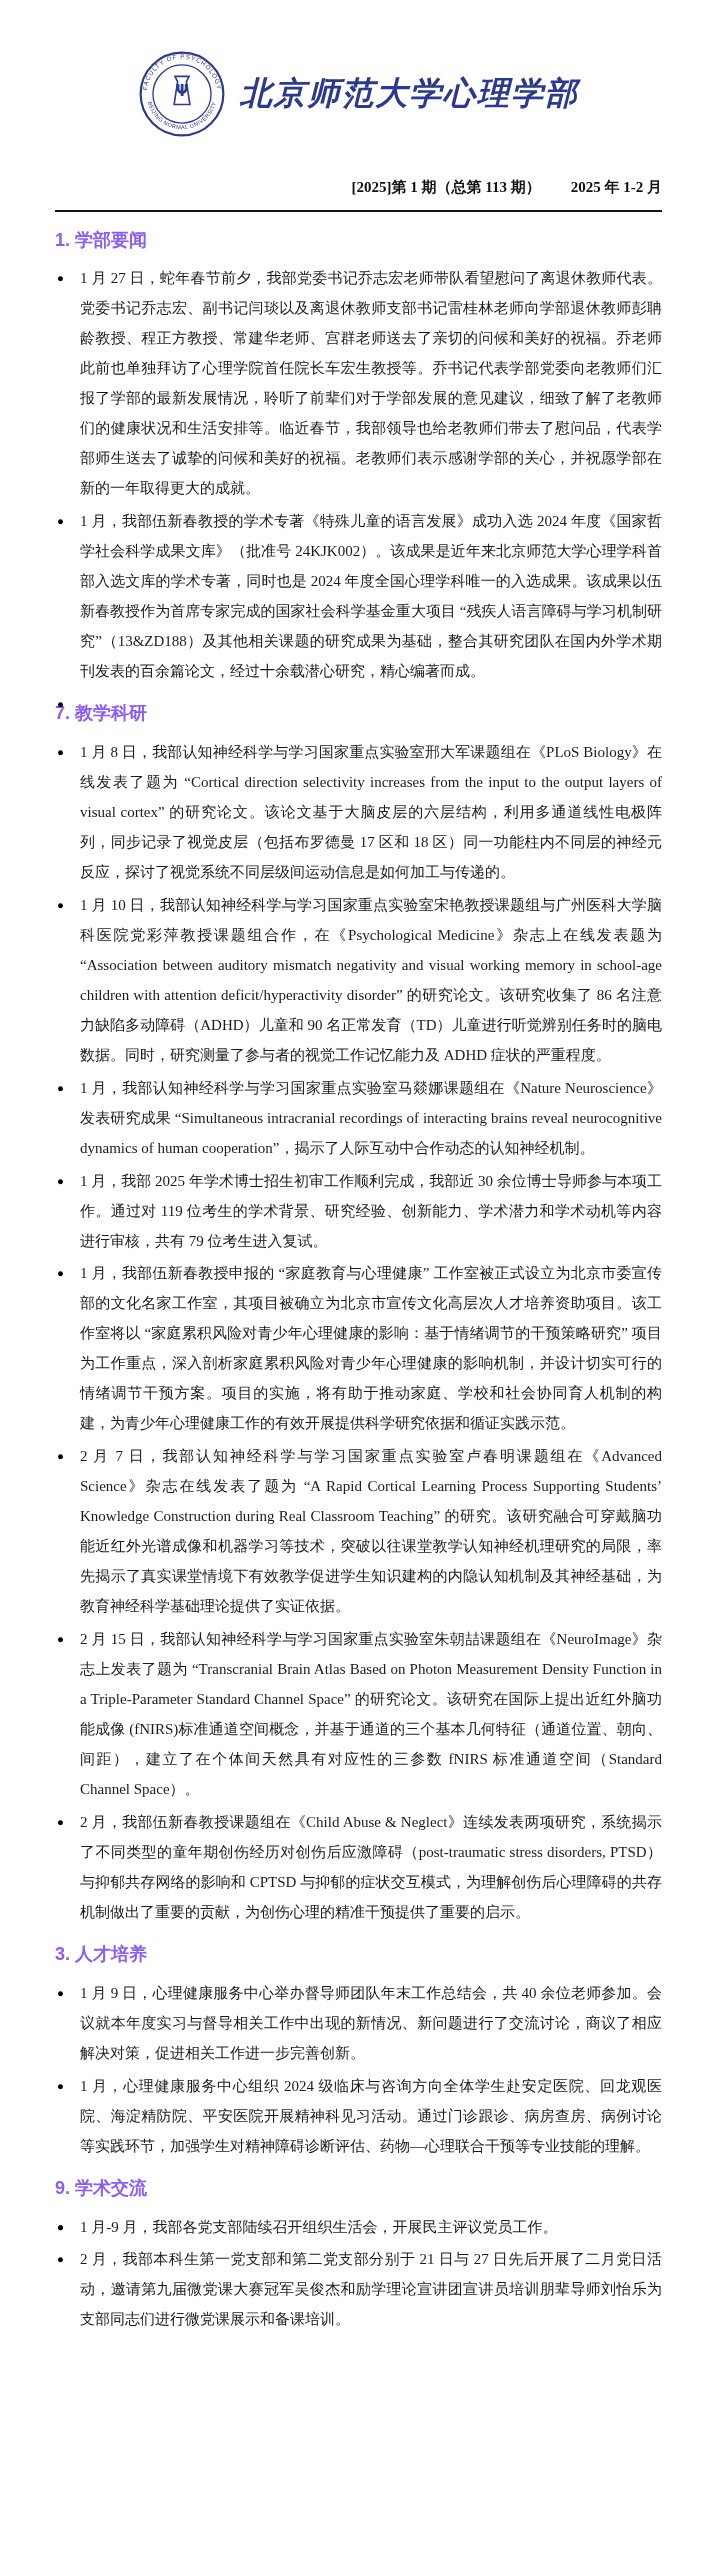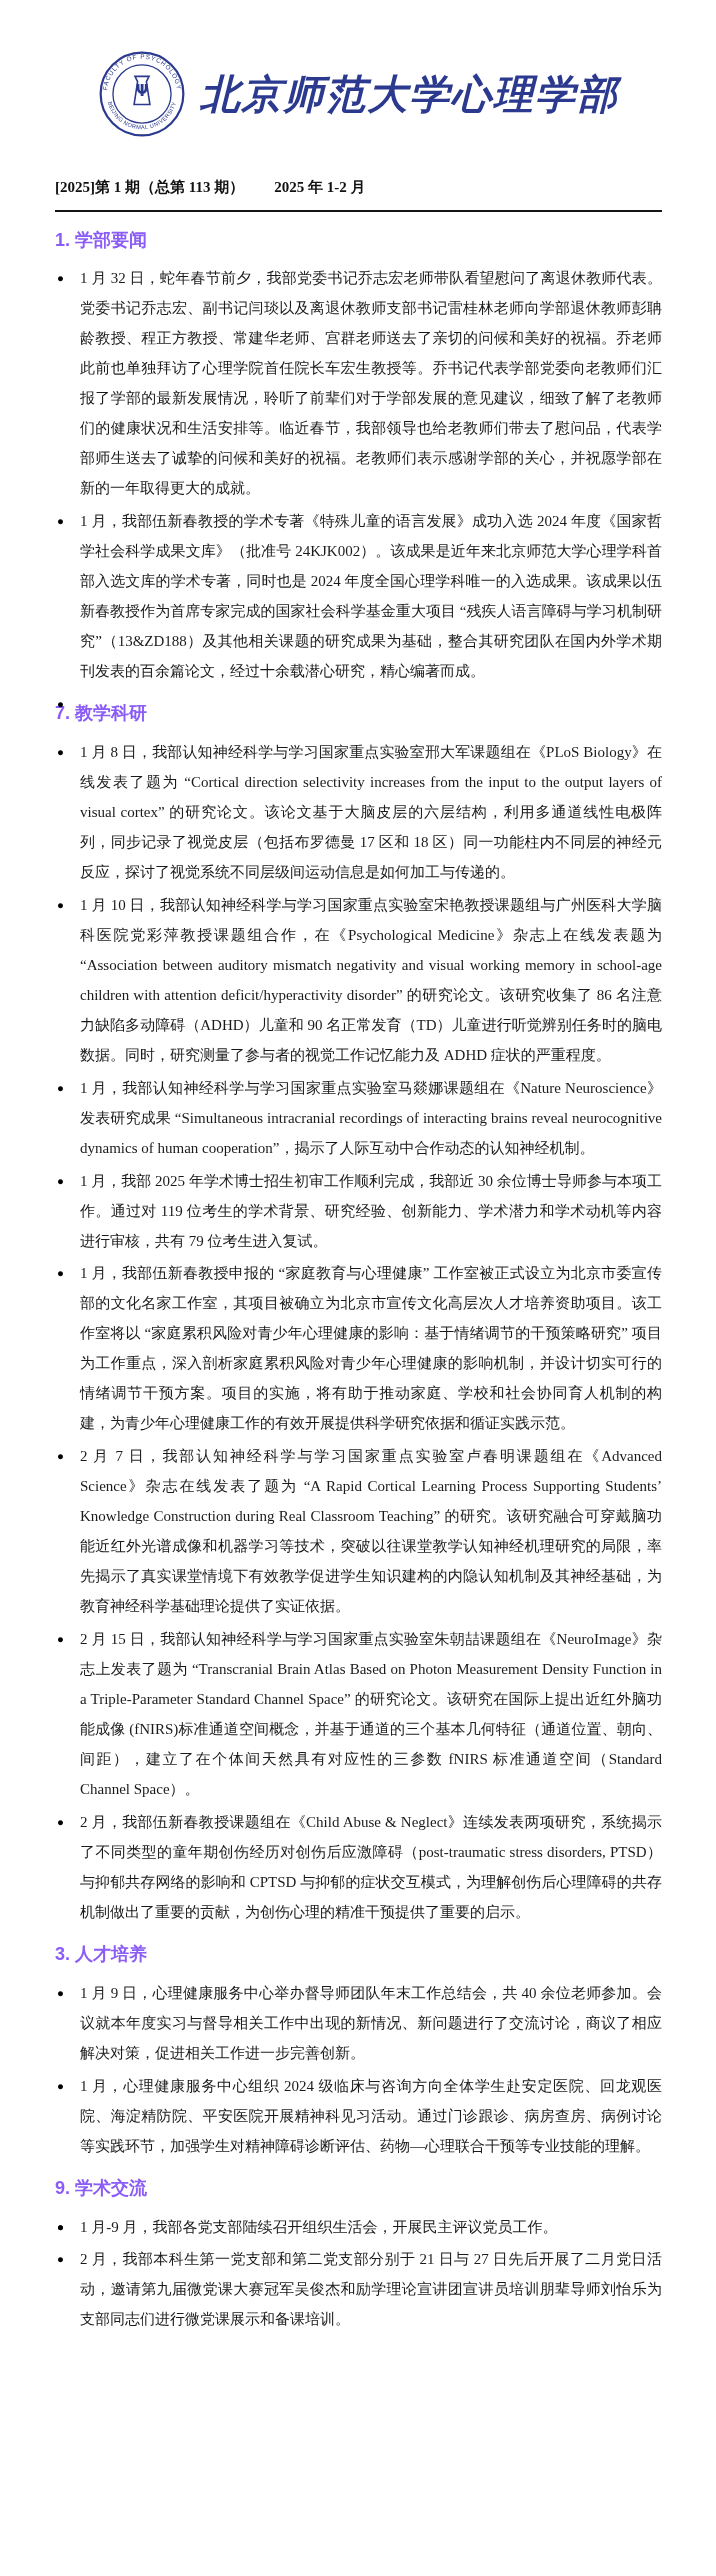--- a/index.html
+++ b/index.html
@@ -22,37 +22,37 @@
     align-items: center;
     justify-content: center;
     gap: 13.4px;
     margin: 0 0 40px 0;
   }
   .logo { width: 88px; height: 88px; flex: 0 0 auto; }
   .org-name {
     font-family: "Liberation Sans", "DejaVu Sans", sans-serif;
     font-weight: bold;
     font-style: italic;
-    font-size: 40px;
+    font-size: 32px;
     letter-spacing: 1.9px;
     color: #2b3a8e;
     white-space: nowrap;
   }
 
   
   .doc-title {
     text-align: center;
     font-weight: bold;
     font-size: 46px;
     letter-spacing: 9.6px;
     color: #3d3c7e;
     margin: 29px 0 25px 0;
   }
   .issue-line {
-    text-align: left;
+    text-align: right;
     font-weight: bold;
     font-size: 15px;
     color: #111111;
     margin-bottom: 13.4px;
   }
   .top-rule {
     border: 0;
     border-top: 2.9px solid #141414;
     margin: 0 0 9.6px 0;
   }
@@ -107,21 +107,21 @@
     </svg>
     <div class="org-name">北京师范大学心理学部</div>
   </div>
 
   <div class="issue-line">[2025]第 1 期（总第 113 期）　　2025 年 1-2 月</div>
   <hr class="top-rule">
 
   <div id="sections">
       <section class="section">
         <div class="section-heading">1. 学部要闻</div>
-        <div class="bullet-item"><span class="bullet-dot">●</span><span>1 月 32 日，蛇年春节前夕，我部党委书记乔志宏老师带队看望慰问了离退休教师代表。党委书记乔志宏、副书记闫琰以及离退休教师支部书记雷桂林老师向学部退休教师彭聃龄教授、程正方教授、常建华老师、宫群老师送去了亲切的问候和美好的祝福。乔老师此前也单独拜访了心理学院首任院长车宏生教授等。乔书记代表学部党委向老教师们汇报了学部的最新发展情况，聆听了前辈们对于学部发展的意见建议，细致了解了老教师们的健康状况和生活安排等。临近春节，我部领导也给老教师们带去了慰问品，代表学部师生送去了诚挚的问候和美好的祝福。老教师们表示感谢学部的关心，并祝愿学部在新的一年取得更大的成就。</span></div>
+        <div class="bullet-item"><span class="bullet-dot">●</span><span>1 月 27 日，蛇年春节前夕，我部党委书记乔志宏老师带队看望慰问了离退休教师代表。党委书记乔志宏、副书记闫琰以及离退休教师支部书记雷桂林老师向学部退休教师彭聃龄教授、程正方教授、常建华老师、宫群老师送去了亲切的问候和美好的祝福。乔老师此前也单独拜访了心理学院首任院长车宏生教授等。乔书记代表学部党委向老教师们汇报了学部的最新发展情况，聆听了前辈们对于学部发展的意见建议，细致了解了老教师们的健康状况和生活安排等。临近春节，我部领导也给老教师们带去了慰问品，代表学部师生送去了诚挚的问候和美好的祝福。老教师们表示感谢学部的关心，并祝愿学部在新的一年取得更大的成就。</span></div>
         <div class="bullet-item"><span class="bullet-dot">●</span><span>1 月，我部伍新春教授的学术专著《特殊儿童的语言发展》成功入选 2024 年度《国家哲学社会科学成果文库》（批准号 24KJK002）。该成果是近年来北京师范大学心理学科首部入选文库的学术专著，同时也是 2024 年度全国心理学科唯一的入选成果。该成果以伍新春教授作为首席专家完成的国家社会科学基金重大项目 “残疾人语言障碍与学习机制研究”（13&amp;ZD188）及其他相关课题的研究成果为基础，整合其研究团队在国内外学术期刊发表的百余篇论文，经过十余载潜心研究，精心编著而成。</span></div>
         <div class="bullet-item"><span class="bullet-dot">●</span></div>
       </section>
       <section class="section">
         <div class="section-heading">7. 教学科研</div>
         <div class="bullet-item"><span class="bullet-dot">●</span><span>1 月 8 日，我部认知神经科学与学习国家重点实验室邢大军课题组在《PLoS Biology》在线发表了题为 “Cortical direction selectivity increases from the input to the output layers of visual cortex” 的研究论文。该论文基于大脑皮层的六层结构，利用多通道线性电极阵列，同步记录了视觉皮层（包括布罗德曼 17 区和 18 区）同一功能柱内不同层的神经元反应，探讨了视觉系统不同层级间运动信息是如何加工与传递的。</span></div>
         <div class="bullet-item"><span class="bullet-dot">●</span><span>1 月 10 日，我部认知神经科学与学习国家重点实验室宋艳教授课题组与广州医科大学脑科医院党彩萍教授课题组合作，在《Psychological Medicine》杂志上在线发表题为 “Association between auditory mismatch negativity and visual working memory in school-age children with attention deficit/hyperactivity disorder” 的研究论文。该研究收集了 86 名注意力缺陷多动障碍（ADHD）儿童和 90 名正常发育（TD）儿童进行听觉辨别任务时的脑电数据。同时，研究测量了参与者的视觉工作记忆能力及 ADHD 症状的严重程度。</span></div>
         <div class="bullet-item"><span class="bullet-dot">●</span><span>1 月，我部认知神经科学与学习国家重点实验室马燚娜课题组在《Nature Neuroscience》 发表研究成果 “Simultaneous intracranial recordings of interacting brains reveal neurocognitive dynamics of human cooperation”，揭示了人际互动中合作动态的认知神经机制。</span></div>
         <div class="bullet-item"><span class="bullet-dot">●</span><span>1 月，我部 2025 年学术博士招生初审工作顺利完成，我部近 30 余位博士导师参与本项工作。通过对 119 位考生的学术背景、研究经验、创新能力、学术潜力和学术动机等内容进行审核，共有 79 位考生进入复试。</span></div>
         <div class="bullet-item"><span class="bullet-dot">●</span><span>1 月，我部伍新春教授申报的 “家庭教育与心理健康” 工作室被正式设立为北京市委宣传部的文化名家工作室，其项目被确立为北京市宣传文化高层次人才培养资助项目。该工作室将以 “家庭累积风险对青少年心理健康的影响：基于情绪调节的干预策略研究” 项目为工作重点，深入剖析家庭累积风险对青少年心理健康的影响机制，并设计切实可行的情绪调节干预方案。项目的实施，将有助于推动家庭、学校和社会协同育人机制的构建，为青少年心理健康工作的有效开展提供科学研究依据和循证实践示范。</span></div>

